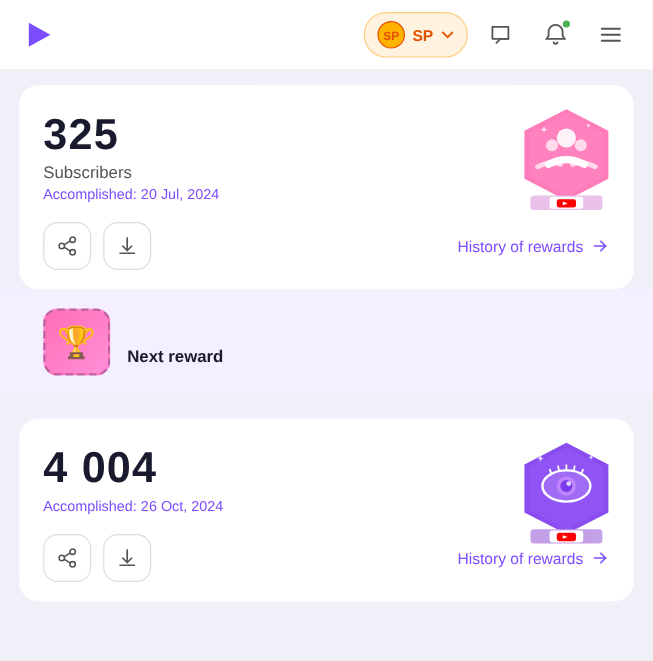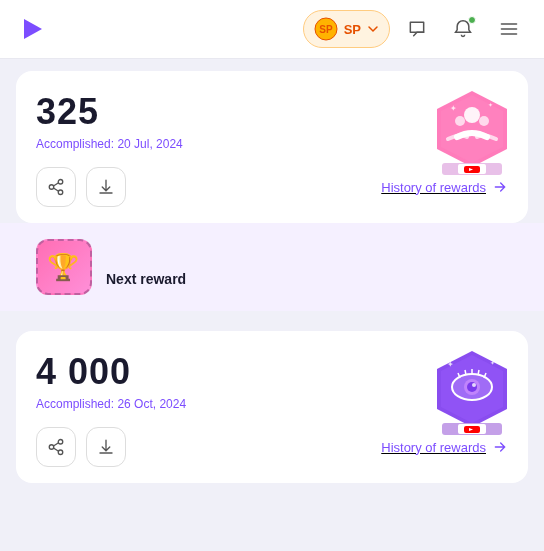--- a/index.html
+++ b/index.html
@@ -120,21 +120,20 @@
       right: 16px;
       width: 80px;
       height: 90px;
     }
 
     .card-actions {
       display: flex;
       align-items: center;
       justify-content: space-between;
       margin-top: 16px;
-      text-decoration: underline;
     }
     .card-buttons {
       display: flex;
       gap: 10px;
     }
     .icon-btn {
       width: 40px;
       height: 40px;
       border-radius: 12px;
       border: 1.5px solid #ddd;
@@ -238,20 +237,21 @@
         <line x1="3" y1="18" x2="21" y2="18" stroke="#555" stroke-width="2" stroke-linecap="round"></line>
       </svg>
     </button>
   </div>
 </header>
 
 <div class="content">
 
   <div class="card">
     <div class="card-stat">325</div>
+    <div class="card-label">Subscribers</div>
     <div class="card-accomplished">
       <span>Accomplished:</span>
       <span style="color:#7c4dff;">20 Jul, 2024</span>
     </div>
 
     <div class="card-badge">
       <svg viewBox="0 0 80 90" width="80" height="90">
 
         <polygon points="40,4 75,22 75,62 40,80 5,62 5,22" fill="#ff6eb4" opacity="0.9"></polygon>
         <polygon points="40,8 71,24 71,60 40,76 9,60 9,24" fill="#ff85c1" opacity="0.5"></polygon>
@@ -306,21 +306,21 @@
       <span class="trophy-icon">🏆</span>
     </div>
     <div class="next-reward-text">
       <div class="nr-title">Next reward</div>
     </div>
   </div>
 
   <div class="section-gap"></div>
 
   <div class="card">
-    <div class="card-stat">4 000</div>
+    <div class="card-stat">4 004</div>
     <div class="card-accomplished">
       <span>Accomplished:</span>
       <span style="color:#7c4dff;">26 Oct, 2024</span>
     </div>
 
     <div class="card-badge">
       <svg viewBox="0 0 80 90" width="80" height="90">
 
         <polygon points="40,4 75,22 75,62 40,80 5,62 5,22" fill="#7c3aed" opacity="0.9"></polygon>
         <polygon points="40,8 71,24 71,60 40,76 9,60 9,24" fill="#9c5cff" opacity="0.4"></polygon>

